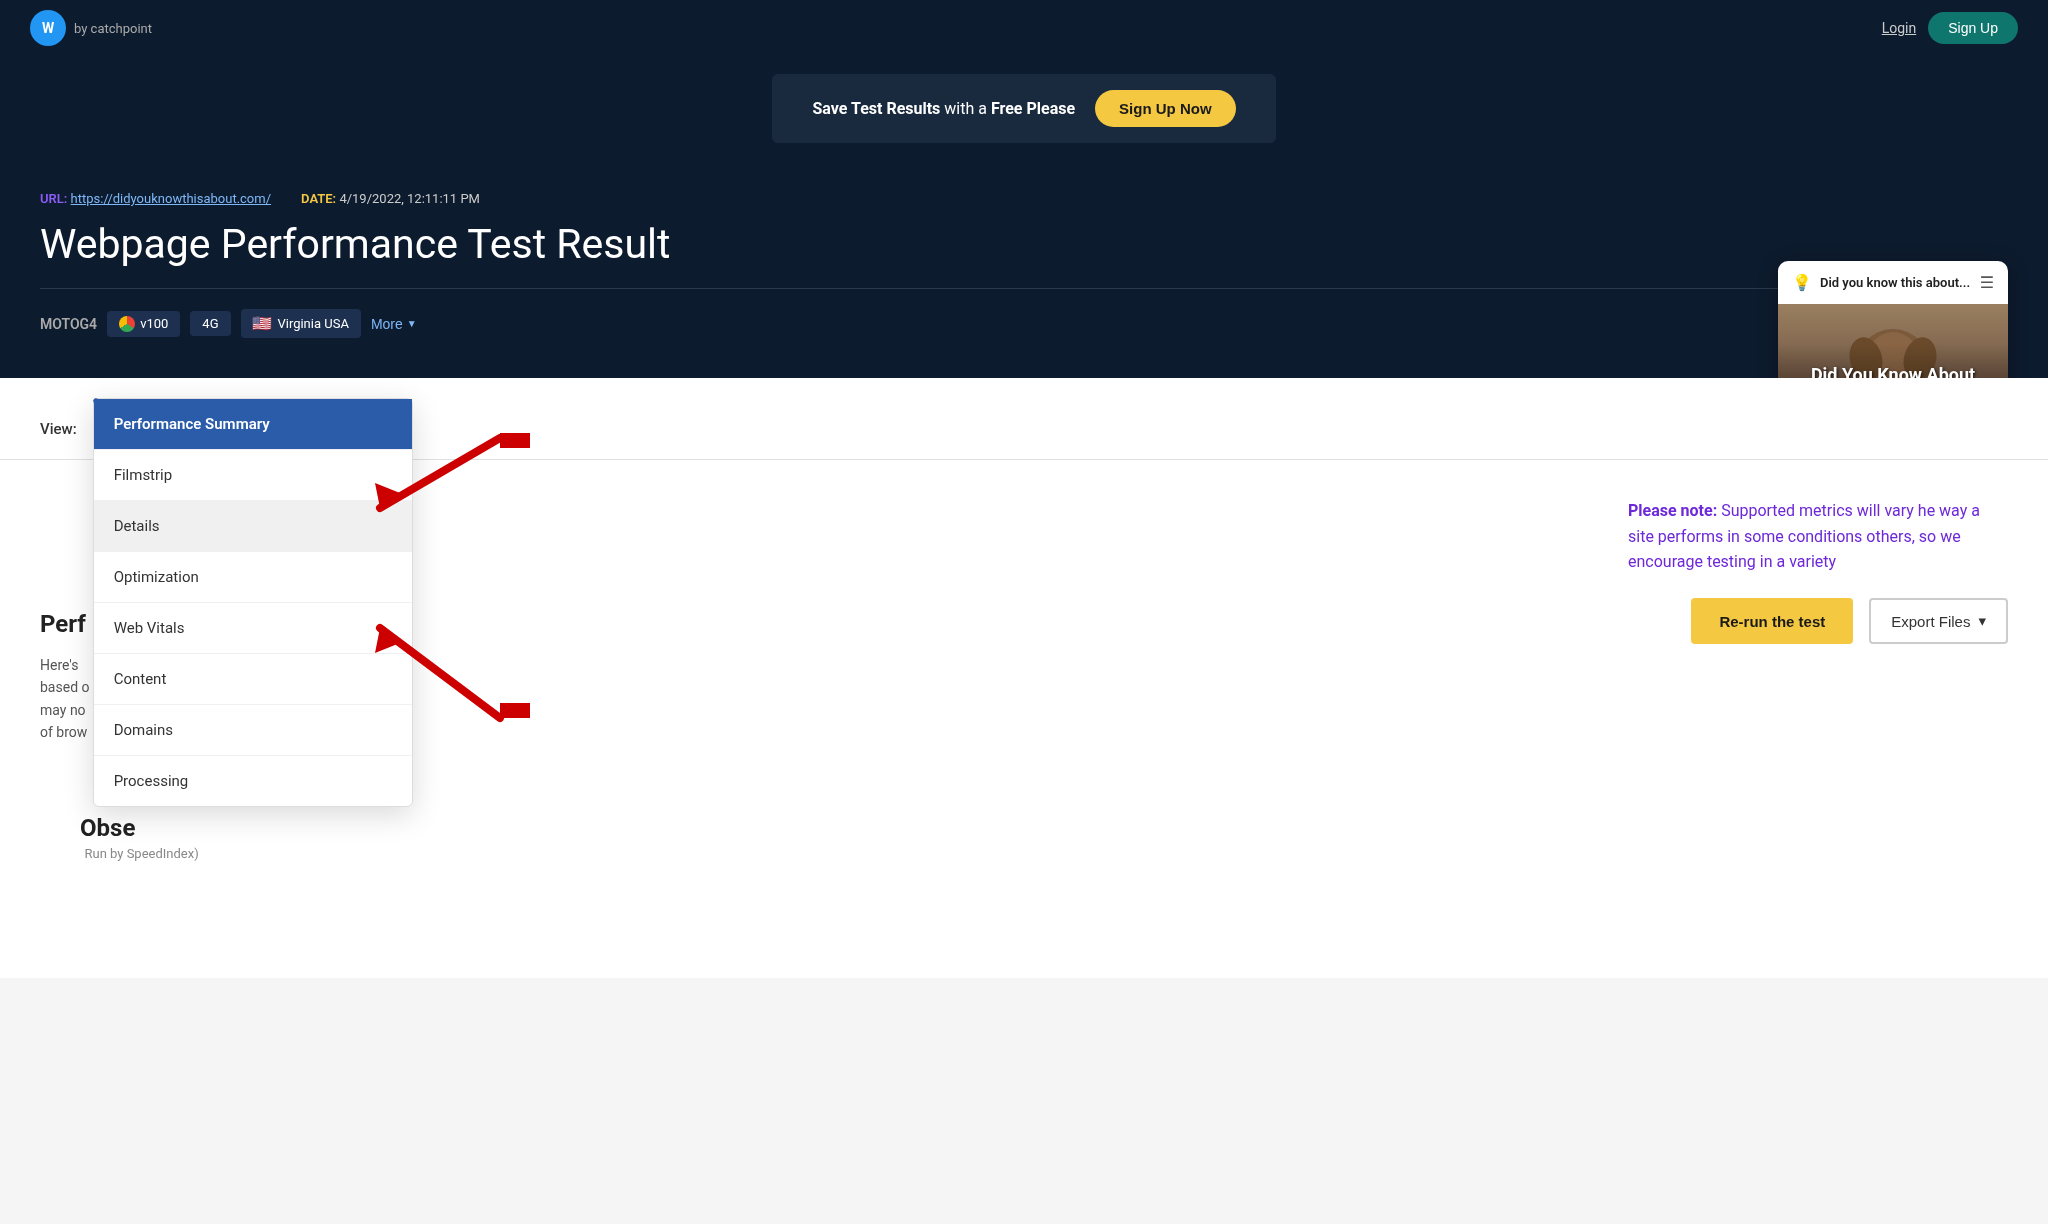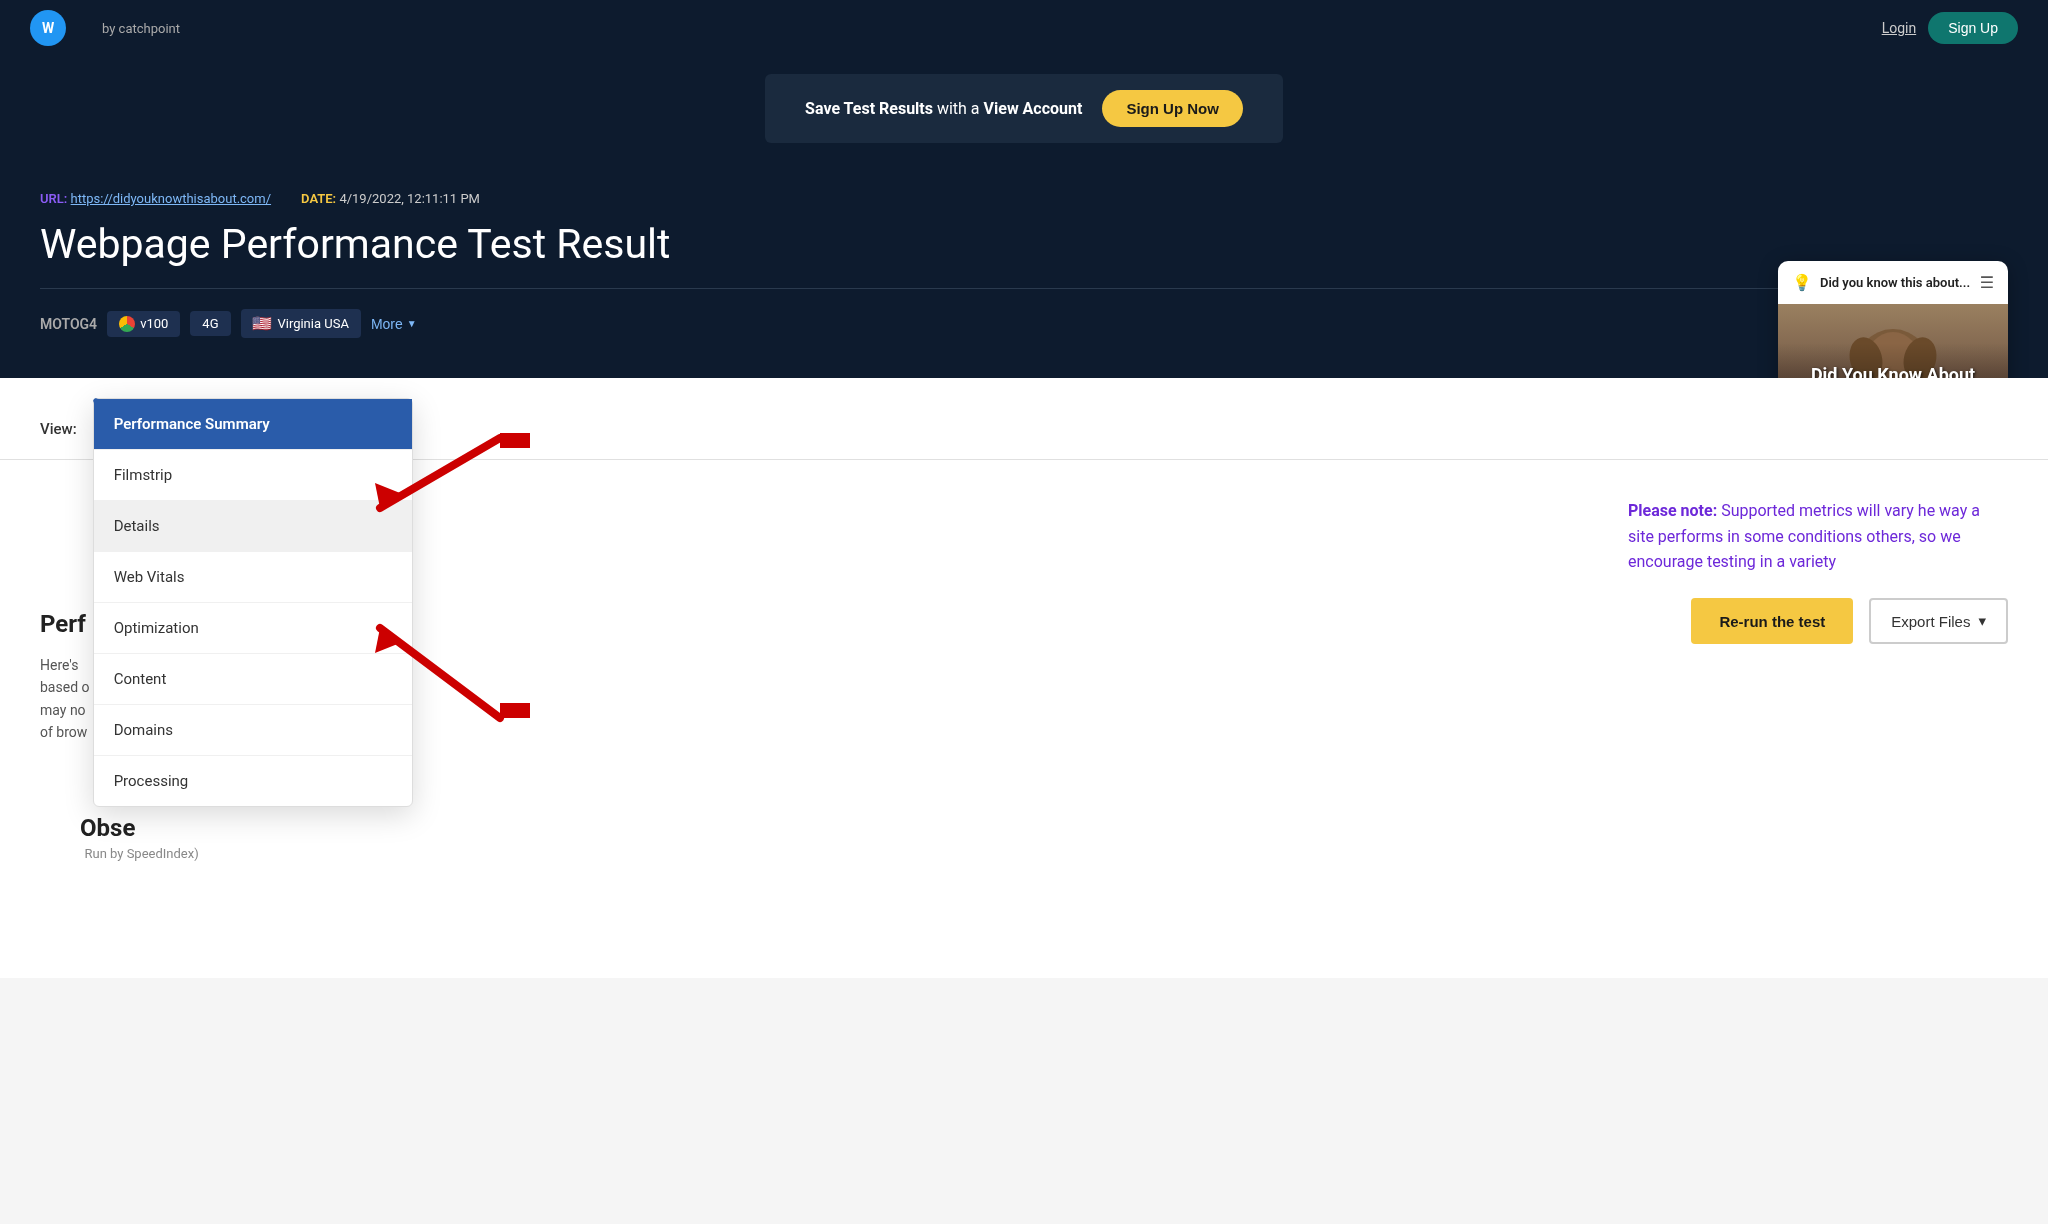--- a/index.html
+++ b/index.html
@@ -19,21 +19,21 @@
       align-items: center;
       gap: 8px;
     }
     .logo-circle {
       width: 36px; height: 36px;
       background: #2196f3;
       border-radius: 50%;
       display: flex; align-items: center; justify-content: center;
       color: white; font-weight: bold; font-size: 14px;
     }
-    .logo-text { color: #aaa; font-size: 13px; margin-left: 28px; }
+    .logo-text { color: #aaa; font-size: 13px; }
     .nav-right { display: flex; align-items: center; gap: 12px; }
     .nav-login { color: #ccc; font-size: 14px; text-decoration: underline; }
     .nav-signup-btn {
       background: #0f766e;
       color: white;
       border: none;
       border-radius: 20px;
       padding: 8px 20px;
       font-size: 14px;
       cursor: pointer;
@@ -330,21 +330,21 @@
     <span class="nav-login">Login</span>
     <button class="nav-signup-btn">Sign Up</button>
   </div>
 </nav>
 
 <div class="banner">
   <div class="banner-inner">
     <span class="banner-text">
       <strong>Save Test Results</strong>
       <span> with a </span>
-      <strong>View Account</strong>
+      <strong>Free Please</strong>
     </span>
     <button class="banner-btn">Sign Up Now</button>
   </div>
 </div>
 
 <div class="header-section">
   <div class="url-date-row">
     <span>
       <span class="url-label">URL:</span>
       <a class="url-link">https://didyouknowthisabout.com/</a>
@@ -424,22 +424,22 @@
     <span class="view-label">View:</span>
     <div class="view-dropdown">
       <button class="view-dropdown-btn">
         <span>Performance Summary</span>
       </button>
 
       <div class="dropdown-menu">
         <div class="dropdown-item active">Performance Summary</div>
         <div class="dropdown-item">Filmstrip</div>
         <div class="dropdown-item highlighted">Details</div>
+        <div class="dropdown-item">Optimization</div>
         <div class="dropdown-item">Web Vitals</div>
-        <div class="dropdown-item">Optimization</div>
         <div class="dropdown-item">Content</div>
         <div class="dropdown-item">Domains</div>
         <div class="dropdown-item">Processing</div>
       </div>
     </div>
   </div>
 
   <svg class="red-arrow-svg" width="300" height="300">
 
     <g>

